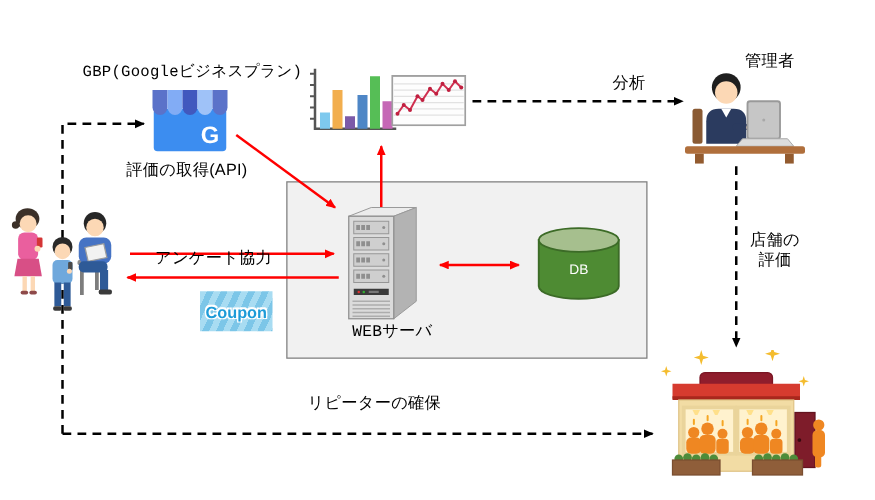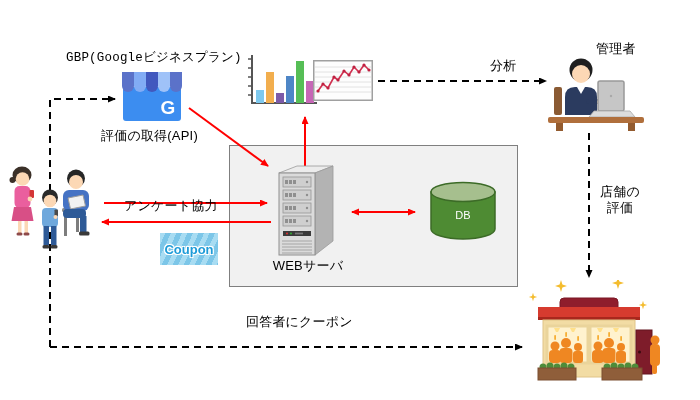--- a/index.html
+++ b/index.html
@@ -292,16 +292,16 @@
 
   <div class="lbl z" style="left:66px;top:51px;font-size:12.5px;font-family:Liberation Mono, monospace;">GBP(Googleビジネスプラン)</div>
   <div class="lbl z" style="left:101px;top:128px;text-align:center;">評価の取得(API)</div>
   <div class="lbl z" style="left:443px;top:58px;margin-left:47px;">分析</div>
   <div class="lbl z" style="left:596px;top:41px;">管理者</div>
   <div class="lbl z" style="left:597px;top:184px;width:46px;text-align:center;white-space:normal;">
     <span>店舗の</span><br>
     <span>評価</span>
   </div>
   <div class="lbl z" style="left:124px;top:198px;">アンケート協力</div>
-  <div class="lbl z" style="left:270px;top:258px;width:76px;text-align:center;">WEBサーバ</div>
-  <div class="lbl z" style="left:246px;top:314px;">回答者にクーポン</div>
+  <div class="lbl z" style="left:270px;top:258px;width:76px;text-align:right;font-family:Liberation Mono, monospace;">WEBサーバ</div>
+  <div class="lbl z" style="left:246px;top:314px;">リピーターの確保</div>
 
 </div>
 
 </body></html>

